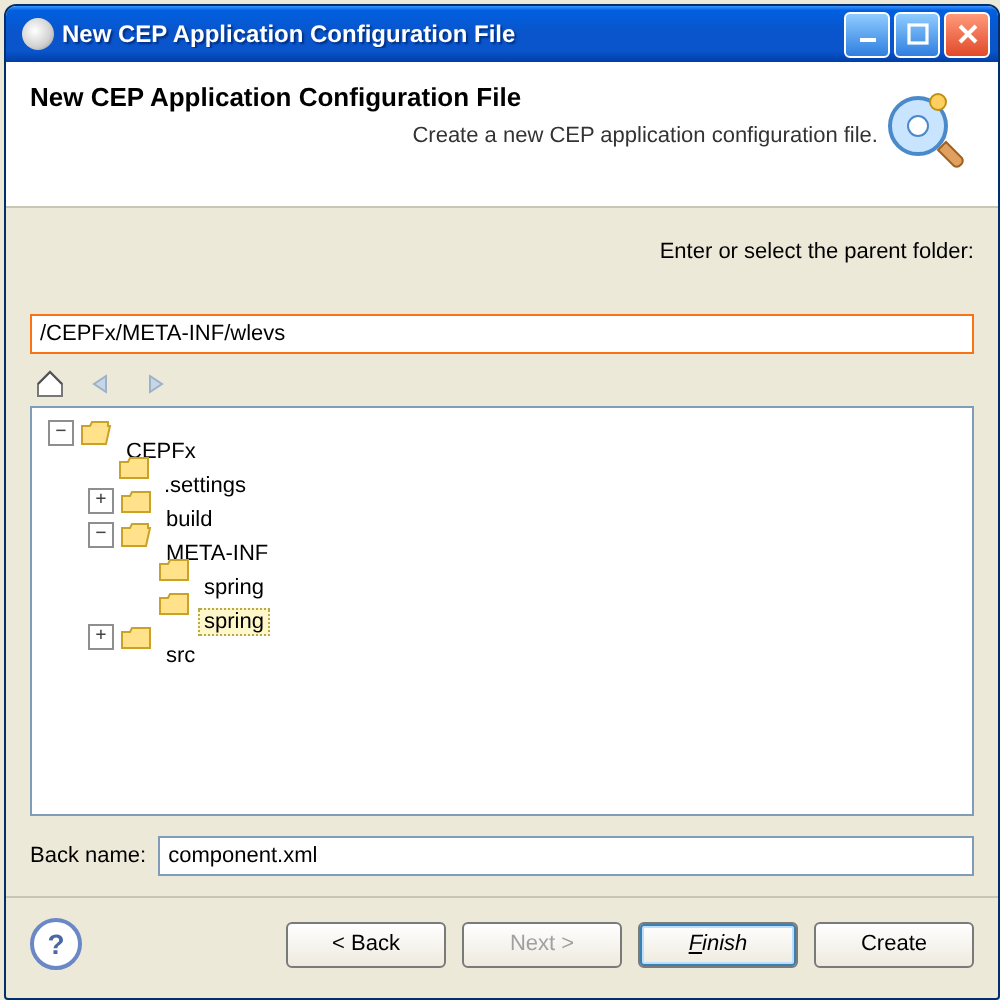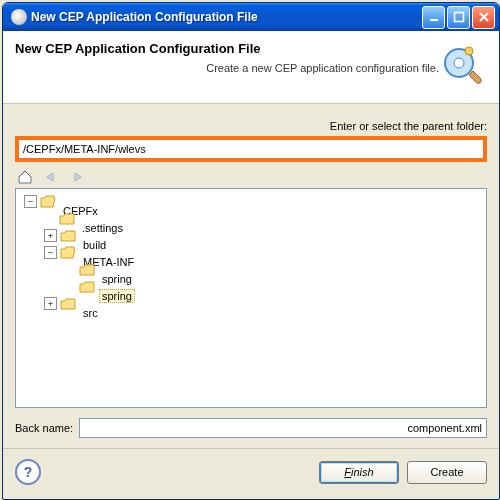--- a/index.html
+++ b/index.html
@@ -11,35 +11,35 @@
   .winbtn.min,.winbtn.max{background:linear-gradient(to bottom,#8fccff,#2f7fe0);border:1px solid #fff;color:#fff;}
   .winbtn.close{background:linear-gradient(to bottom,#ff9a7a,#e04a2a);border:1px solid #fff;color:#fff;}
   .winbtn svg{width:12px;height:12px;}
   .banner{background:#fff;padding:10px 12px 14px 12px;border-bottom:1px solid #c9c5b5;display:flex;}
   .banner .bt{flex:1;}
   .banner h1{margin:0 0 6px 0;font-size:13px;font-weight:bold;color:#000;}
   .banner p{margin:0 0 0 2px;color:#333;text-align:right;}
   .bannericon{width:48px;height:48px;}
   .body{padding:10px 12px 6px 12px;flex:1;display:flex;flex-direction:column;}
   .lbl{margin:6px 0 4px 0;text-align:right;}
-  .pathbox{width:100%;box-sizing:border-box;border:4px solid #f97316;padding:3px 4px;font:inherit;background:#fff;}
+  .pathbox{width:100%;box-sizing:border-box;border:1px solid #f97316;padding:3px 4px;font:inherit;background:#fff;margin-top:21px;}
   .navrow{margin-top:6px;display:flex;gap:6px;align-items:center;}
   .navbtn{width:20px;height:18px;display:inline-flex;align-items:center;justify-content:center;opacity:.55;}
   .navbtn.home{opacity:1;}
   .treewrap{margin-top:2px;flex:1;border:1px solid #7f9db9;background:#fff;overflow:auto;padding:4px 2px;}
   .node{display:flex;align-items:center;height:17px;white-space:nowrap;}
   .tog{width:11px;height:11px;border:1px solid #8e8e8e;background:#fff;margin-right:3px;display:inline-flex;align-items:center;justify-content:center;font-size:9px;line-height:9px;color:#444;font-family:monospace;}
   .togph{width:15px;display:inline-block;}
   .ficon{width:16px;height:14px;margin-right:4px;display:inline-flex;align-items:center;justify-content:center;}
   .label{padding:1px 3px;margin-top:18px;}
   .label.sel{background:#fef7c9;border:1px dotted #b8a94a;padding:0 2px;}
   .d1{padding-left:6px;} .d2{padding-left:26px;} .d3{padding-left:46px;}
   .filerow{display:flex;align-items:center;margin:10px 0 4px 0;gap:6px;}
   .filerow .lbl{margin:0; white-space:nowrap;}
-  .filerow input{flex:1;border:1px solid #7f9db9;padding:3px 4px;font:inherit;background:#fff;text-align:right;}
+  .filerow input{flex:1;border:1px solid #7f9db9;padding:3px 4px;font:inherit;background:#fff;}
   .sep{border-top:1px solid #c9c5b5;margin:0 0 0 0;}
   .footer{padding:10px 12px 14px 12px;display:flex;align-items:center;gap:8px;}
   .help{width:22px;height:22px;border:2px solid #6a88c6;border-radius:50%;color:#4a68a6;display:flex;align-items:center;justify-content:center;font-weight:bold;font-size:14px;background:#fff;}
   .spacer{flex:1;}
   .btn{min-width:80px;height:23px;border:1px solid #7a7a7a;border-radius:3px;background:linear-gradient(to bottom,#fff,#eeeade);font:inherit;padding:0 10px;cursor:pointer;}
   .btn:disabled{color:#a0a0a0;cursor:default;}
   .btn.def{box-shadow:0 0 0 1px #3c7fb1 inset, 0 0 0 2px #bbe0ff inset;font-style:italic;}
   .caret{font-family:Arial;font-weight:normal;}
 </style>
 </head>
@@ -173,16 +173,18 @@
     <div class="filerow">
       <span class="lbl">Back name:</span>
       <input type="text" value="component.xml" style="">
     </div>
   </div>
 
   <div class="sep"></div>
   <div class="footer">
     <span class="help">?</span>
     <span class="spacer"></span>
+    <button class="btn"><span class="caret">&lt; Back</span></button>
+    <button class="btn" disabled=""><span>Next &gt;</span></button>
     <button class="btn def"><u>F</u>inish</button>
     <button class="btn">Create</button>
   </div>
 </div>
 
 </body></html>

